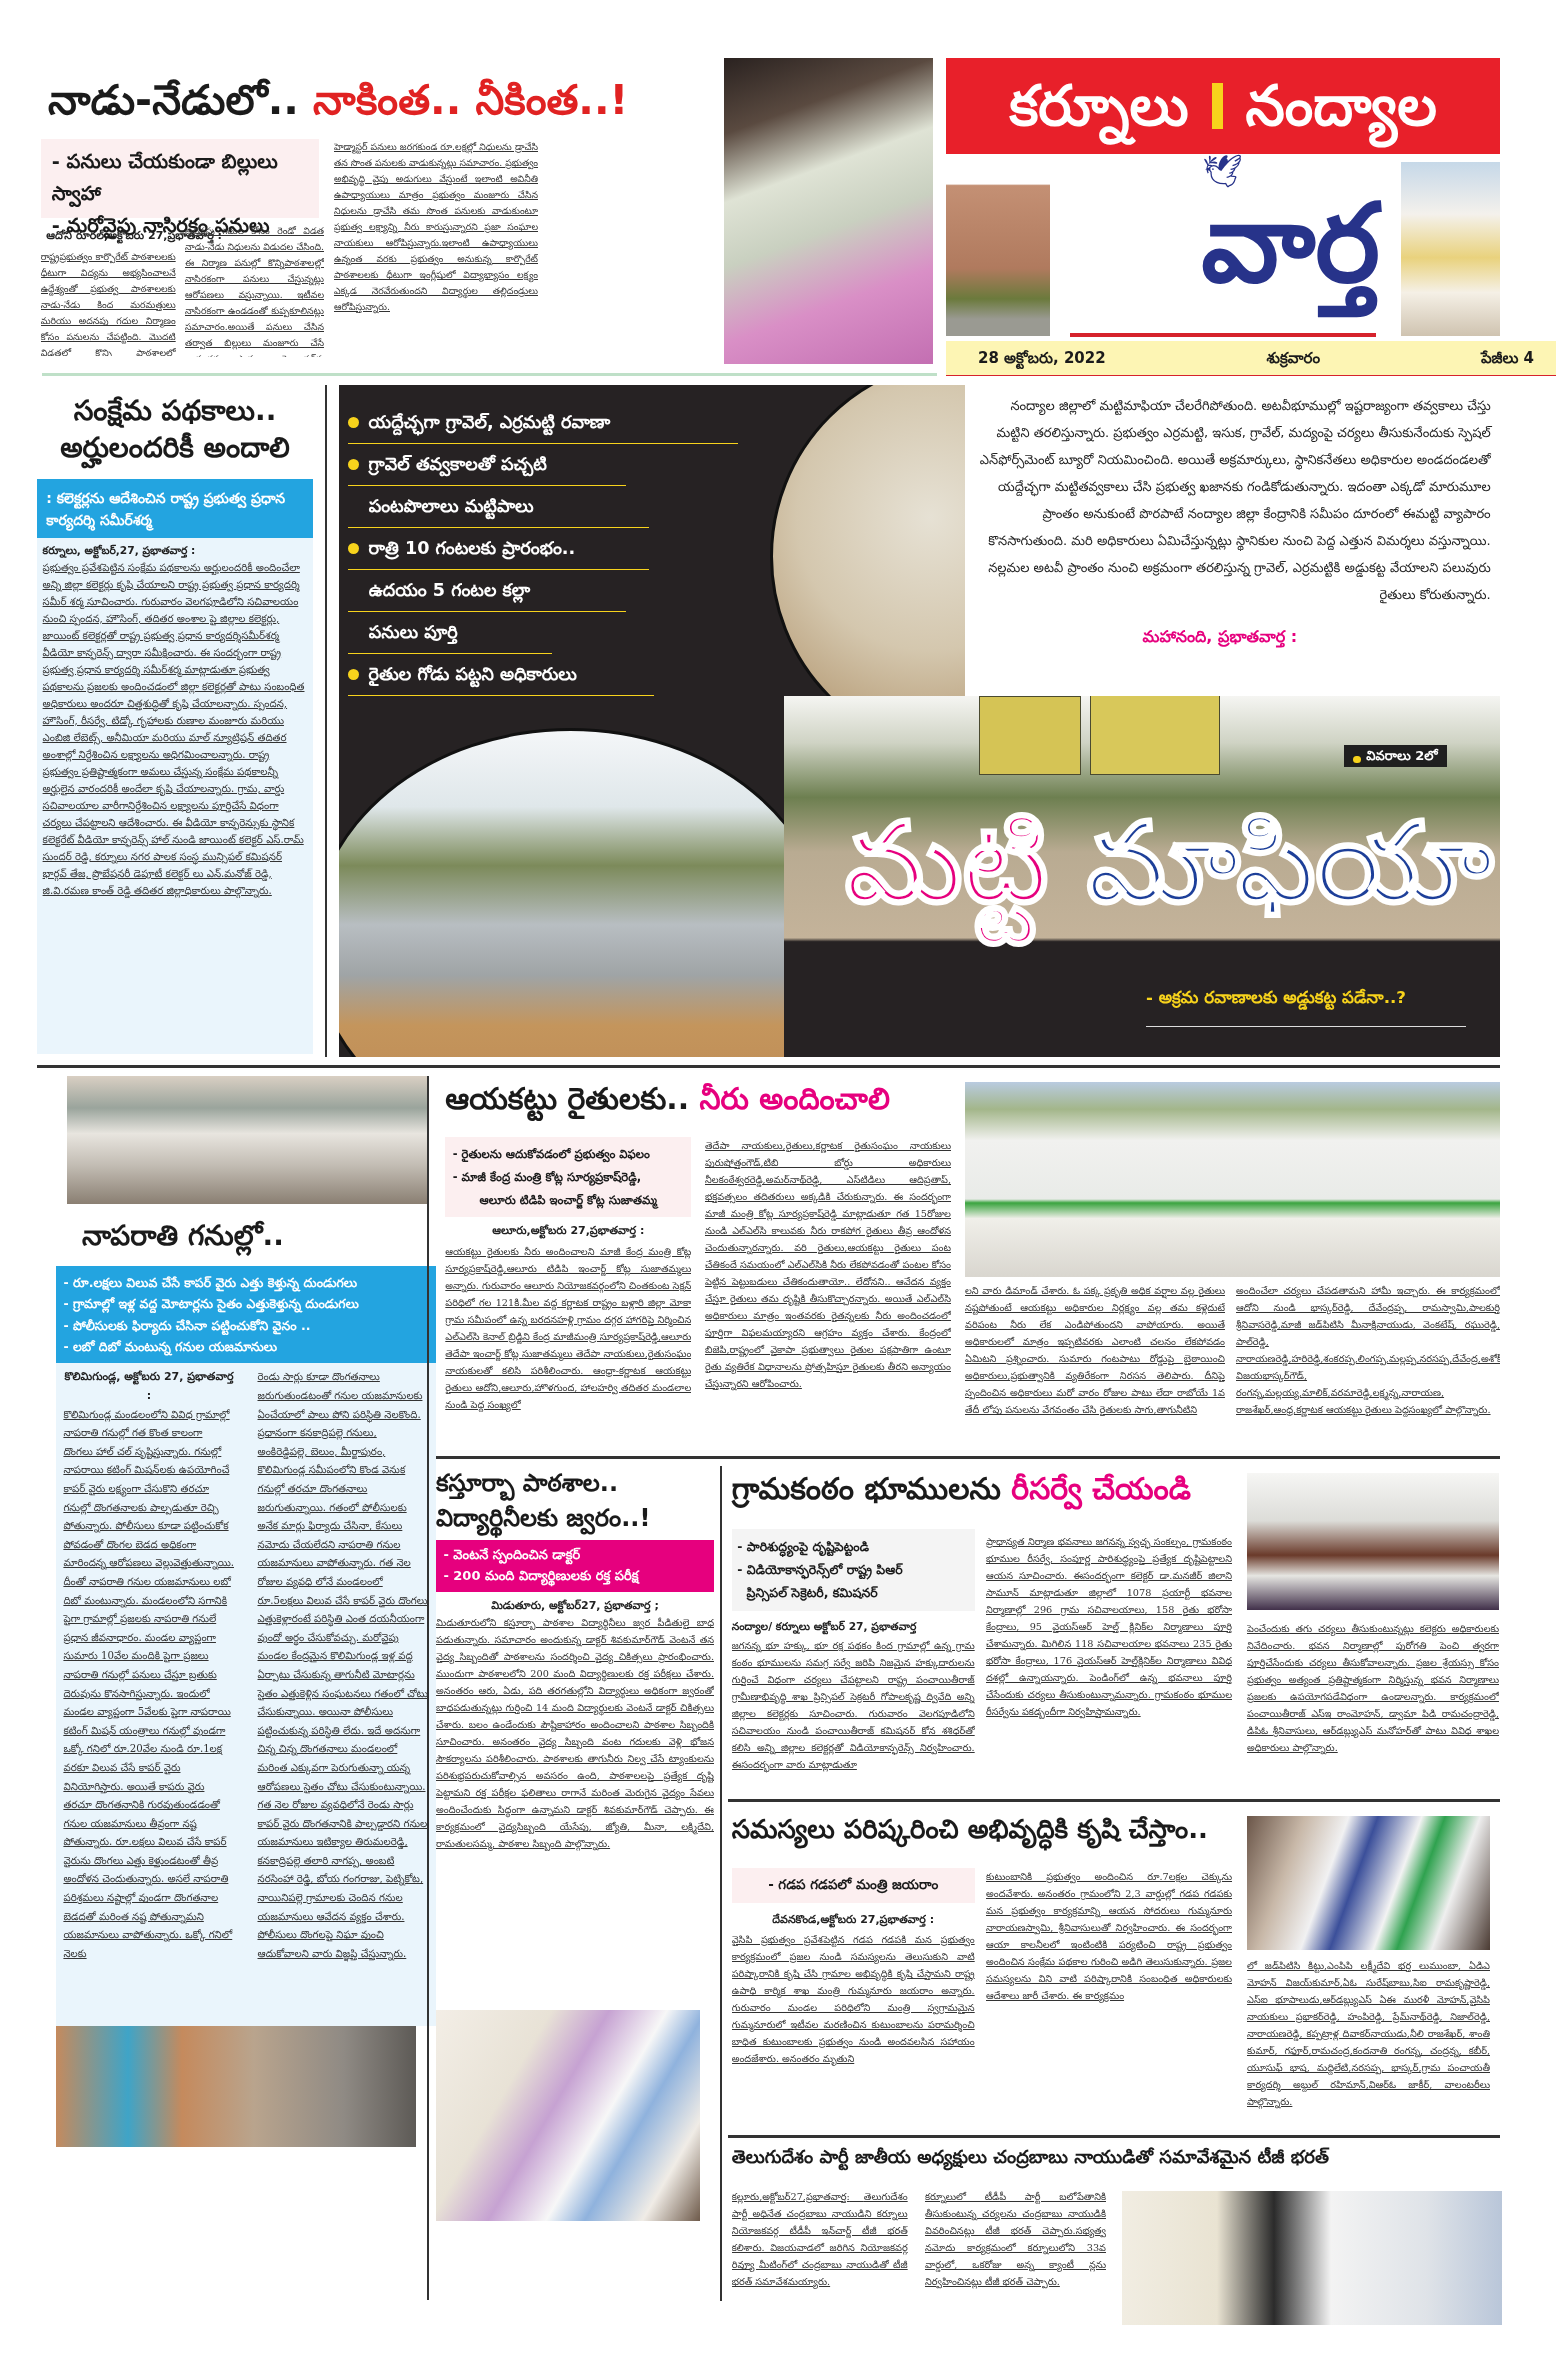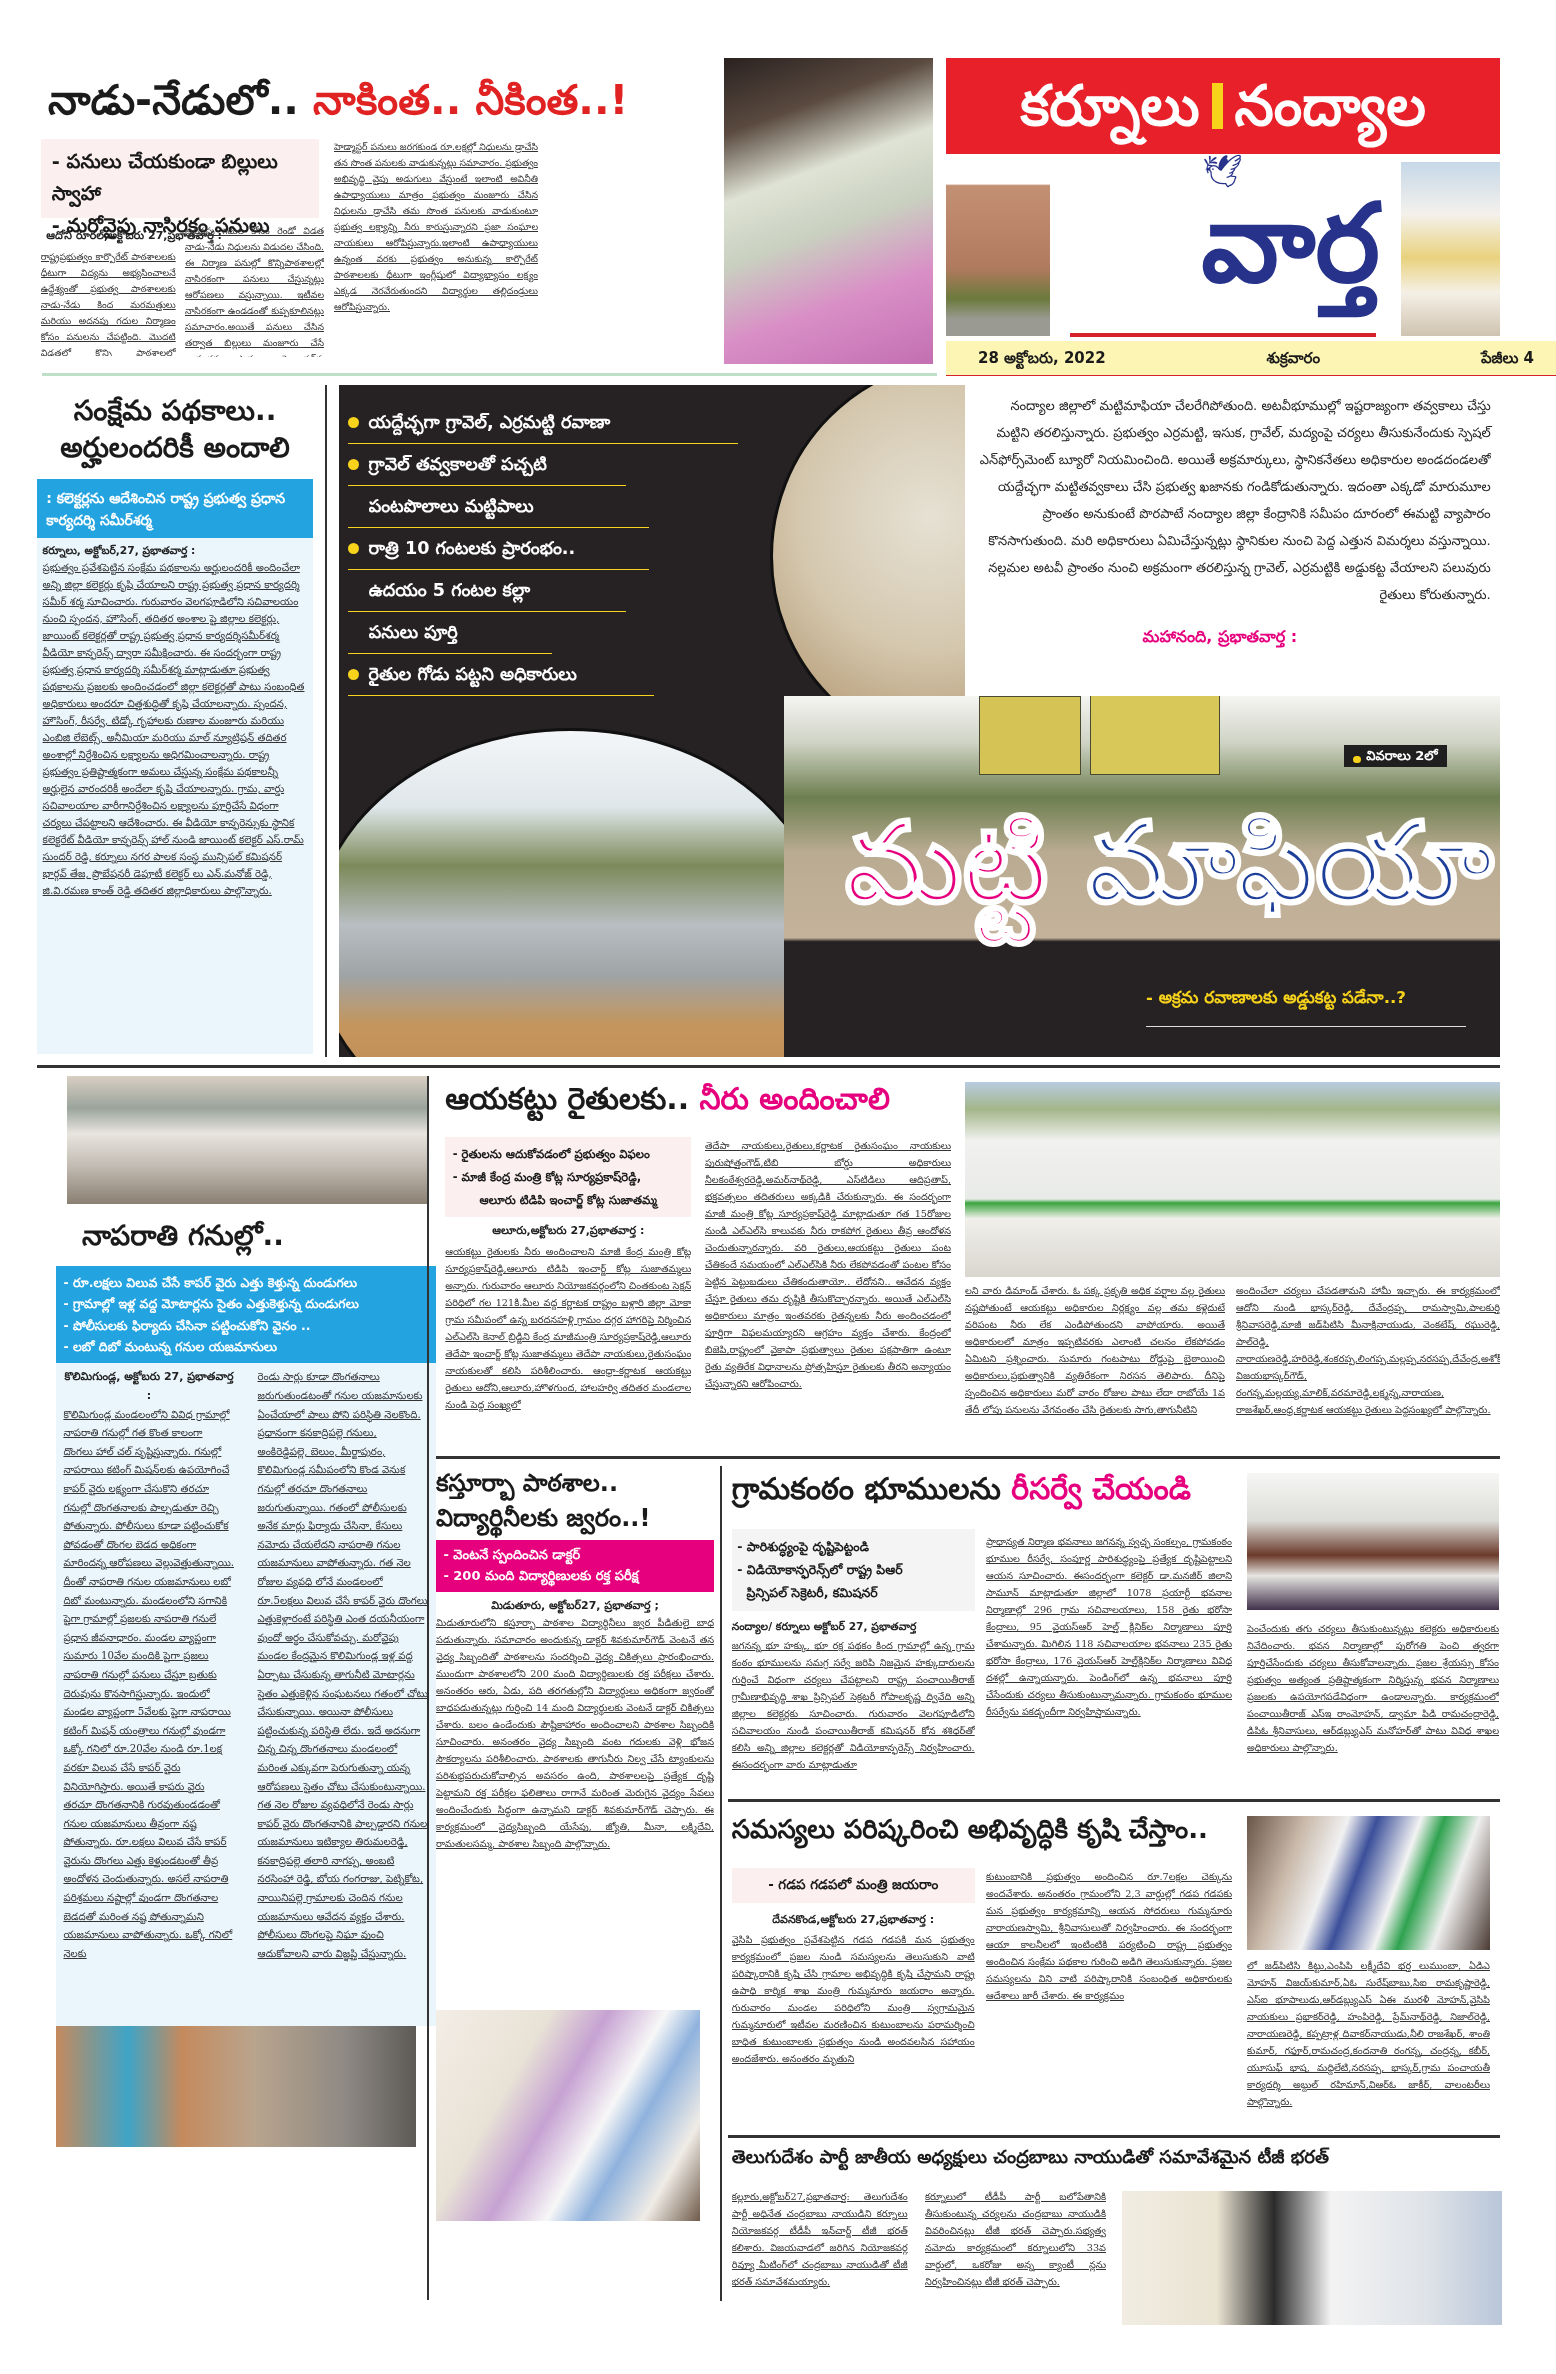--- a/index.html
+++ b/index.html
@@ -30,21 +30,21 @@
   </div>
   <div class="dateline" style="position:absolute;left:9.3px;top:173px;width:269px;font-size:11px;">ఆదోని రూరల్,అక్టోబరు 27,ప్రభాతవార్త :</div>
   <div class="body-text" style="position:absolute;left:3.7px;top:193px;width:135px;height:107px;overflow:hidden;font-size:9.3px;line-height:16px;">రాష్ట్రప్రభుత్వం కార్పొరేట్ పాఠశాలలకు ధీటుగా విద్యను అభ్యసించాలనే ఉద్దేశ్యంతో ప్రభుత్వ పాఠశాలలకు నాడు-నేడు కింద మరమత్తులు మరియు అదనపు గదుల నిర్మాణం కోసం పనులను చేపట్టింది. మొదటి విడతలో కొన్ని పాఠశాలలో మరమత్తులు చేశారు. రెండో విడతలో భాగంగా మళ్లీ ఇప్పుడు పాఠశాలలో</div>
   <div class="body-text" style="position:absolute;left:148px;top:167px;width:139px;height:134px;overflow:hidden;font-size:9.3px;line-height:16px;">అదనపు గదుల కోసం రెండో విడత నాడు-నేడు నిధులను విడుదల చేసింది. ఈ నిర్మాణ పనుల్లో కొన్నిపాఠశాలల్లో నాసిరకంగా పనులు చేస్తున్నట్లు ఆరోపణలు వస్తున్నాయి. ఇటీవల నాసిరకంగా ఉండడంతో కుప్పకూలినట్లు సమాచారం.అయితే పనులు చేసిన తర్వాత బిల్లులు మంజూరు చేసే భాధ్యతను పాఠశాల హెడ్మాస్టర్‌కు అప్పగించింది. కానీ ఒక పాఠశాలలో ఓ</div>
   <div class="body-text" style="position:absolute;left:297px;top:83px;width:204px;height:218px;overflow:hidden;font-size:9.3px;line-height:16px;">హెడ్మాస్టర్ పనులు జరగకుండ రూ.లక్షల్లో నిధులను డ్రాచేసి తన సొంత పనులకు వాడుకున్నట్లు సమాచారం. ప్రభుత్వం అభివృద్ధి వైపు అడుగులు వేస్తుంటే ఇలాంటి అవినీతి ఉపాధ్యాయులు మాత్రం ప్రభుత్వం మంజూరు చేసిన నిధులను డ్రాచేసి తమ సొంత పనులకు వాడుకుంటూ ప్రభుత్వ లక్ష్యాన్ని నీరు కారుస్తున్నారని ప్రజా సంఘాల నాయకులు ఆరోపిస్తున్నారు.ఇలాంటి ఉపాధ్యాయులు ఉన్నంత వరకు ప్రభుత్వం అనుకున్న కార్పొరేట్ పాఠశాలలకు ధీటుగా ఇంగ్లీషులో విద్యాభ్యాసం లక్ష్యం ఎక్కడ నెరవేరుతుందని విద్యార్థుల తల్లిదండ్రులు ఆరోపిస్తున్నారు.</div>
 </div>
 <div class="abs photo" style="left:724px;top:58px;width:209px;height:306px;background:linear-gradient(160deg,#2a2220 0%,#5a4a40 20%,#dfe3d5 38%,#c9d0c0 55%,#d98fc6 75%,#c36fb2 100%);"></div>
 <div class="abs" style="left:42px;top:373px;width:895px;height:2.8px;background:#bfe0c8;"></div>
 
 <div class="abs" style="left:946px;top:58px;width:554px;height:311px;">
-  <div style="position:absolute;left:0;top:0;width:554px;height:96px;background:#e8202a;display:flex;align-items:center;justify-content:center;gap:12px;">
+  <div style="position:absolute;left:0;top:0;width:554px;height:96px;background:#e8202a;display:flex;align-items:center;justify-content:center;gap:23px;">
     <span class="hl" style="font-size:56px;color:#fff;">కర్నూలు</span>
     <span style="display:inline-block;width:11px;height:46px;background:#f7d31c;"></span>
     <span class="hl" style="font-size:56px;color:#fff;">నంద్యాల</span>
   </div>
   <div style="position:absolute;left:0;top:109px;width:104px;height:169px;background:linear-gradient(180deg,#fff 0%,#fff 10%,#c49074 11%,#b07a5e 60%,#6b7a3c 78%,#9a9a92 90%);"></div>
   <div style="position:absolute;left:119px;top:95px;width:315px;height:186px;text-align:center;">
     <div style="font-size:32px;color:#27338a;line-height:37px;">🕊</div>
     <div class="hl blue" style="font-size:109px;line-height:130px;color:#27338a;margin-top:-11px;text-align:right;">వార్త</div>
     <div style="position:absolute;left:4.6px;bottom:1.9px;width:306px;height:4.6px;background:#d6222c;"></div>
   </div>

